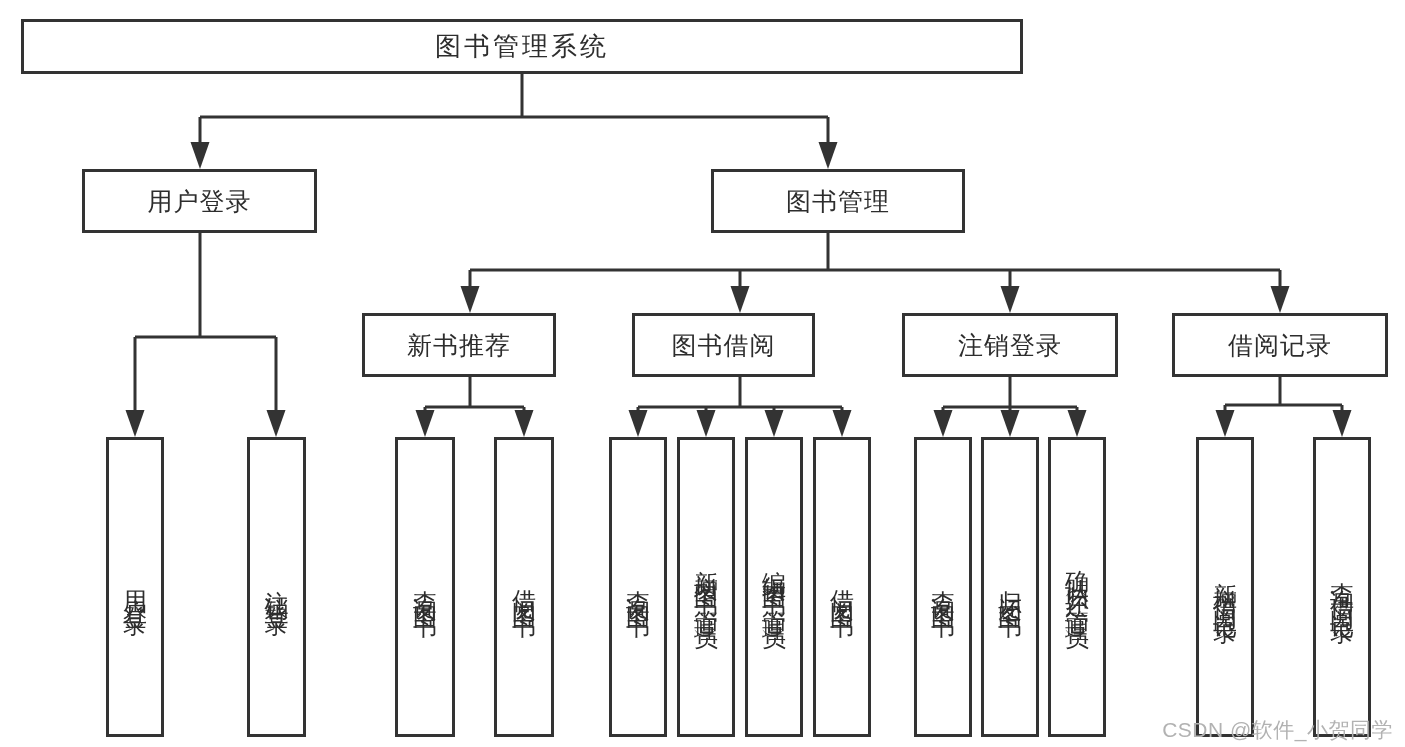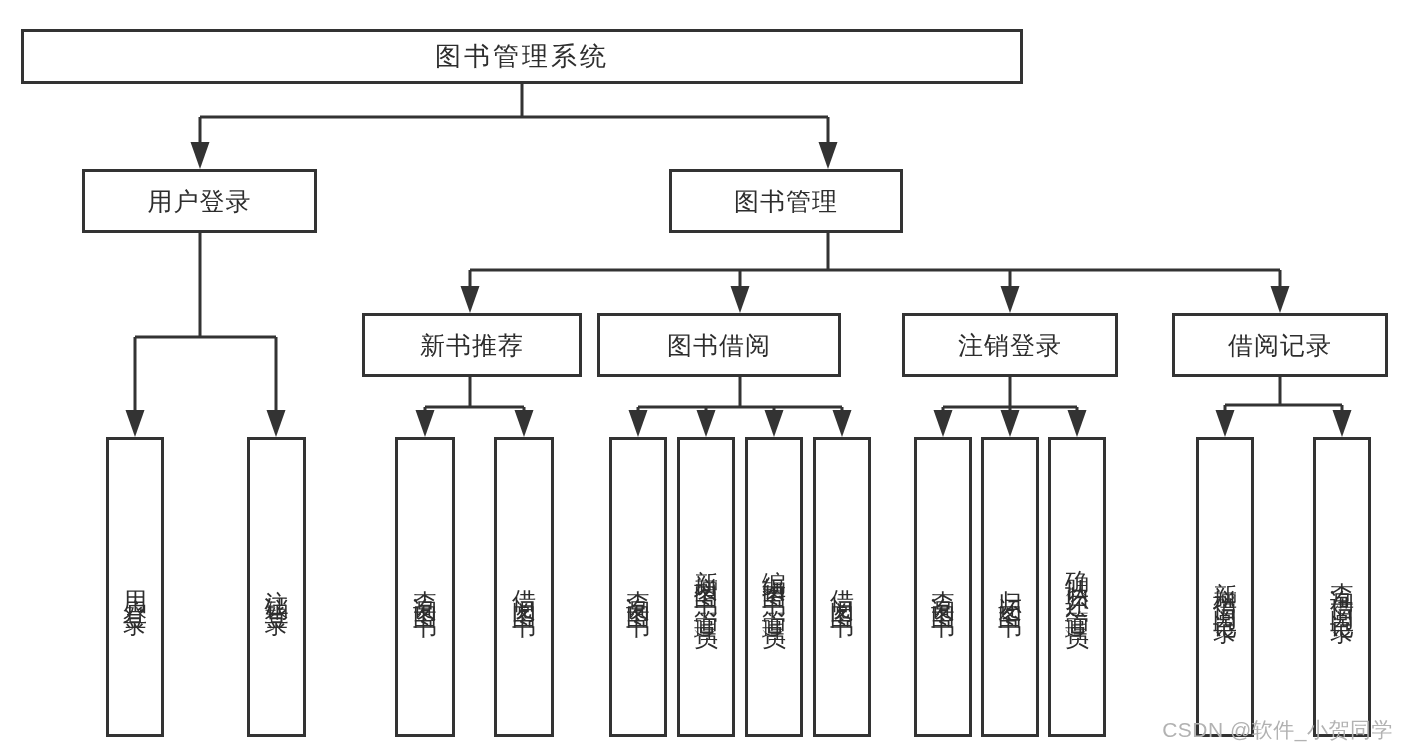--- a/index.html
+++ b/index.html
@@ -100,35 +100,35 @@
     <path d="M1010 377 V407 M943 407 H1077 M943 407 V416 M1010 407 V416 M1077 407 V416"></path>
     <polygon points="933.5,410 952.5,410 943,437"></polygon>
     <polygon points="1000.5,410 1019.5,410 1010,437"></polygon>
     <polygon points="1067.5,410 1086.5,410 1077,437"></polygon>
 
     <path d="M1280 377 V405 M1225 405 H1342 M1225 405 V416 M1342 405 V416"></path>
     <polygon points="1215.5,410 1234.5,410 1225,437"></polygon>
     <polygon points="1332.5,410 1351.5,410 1342,437"></polygon>
   </svg>
 
-  <div class="node h-root" style="left:21px;top:29px;width:1002px;height:55px">
+  <div class="node h-root" style="left:21px;top:19px;width:1002px;height:55px">
     <span class="lbl">图书管理系统</span>
   </div>
 
   <div class="node h" style="left:82px;top:169px;width:235px;height:64px">
     <span class="lbl">用户登录</span>
   </div>
-  <div class="node h" style="left:669px;top:169px;width:234px;height:64px">
+  <div class="node h" style="left:711px;top:169px;width:254px;height:64px">
     <span class="lbl">图书管理</span>
   </div>
 
-  <div class="node h" style="left:362px;top:313px;width:220px;height:64px">
+  <div class="node h" style="left:362px;top:313px;width:194px;height:64px">
     <span class="lbl">新书推荐</span>
   </div>
-  <div class="node h" style="left:597px;top:313px;width:244px;height:64px">
+  <div class="node h" style="left:632px;top:313px;width:183px;height:64px">
     <span class="lbl">图书借阅</span>
   </div>
   <div class="node h" style="left:902px;top:313px;width:216px;height:64px">
     <span class="lbl">注销登录</span>
   </div>
   <div class="node h" style="left:1172px;top:313px;width:216px;height:64px">
     <span class="lbl">借阅记录</span>
   </div>
 
   <div class="node v" style="left:106px;top:437px;width:58px;height:300px">

